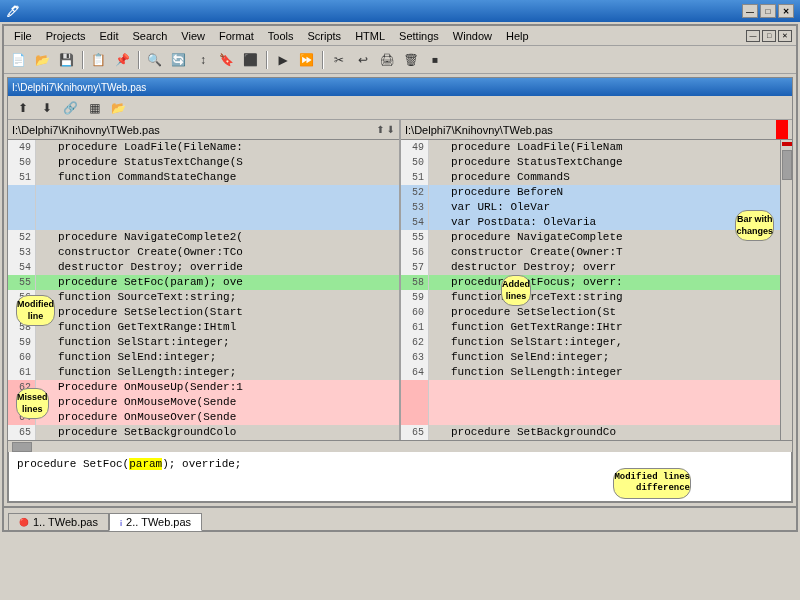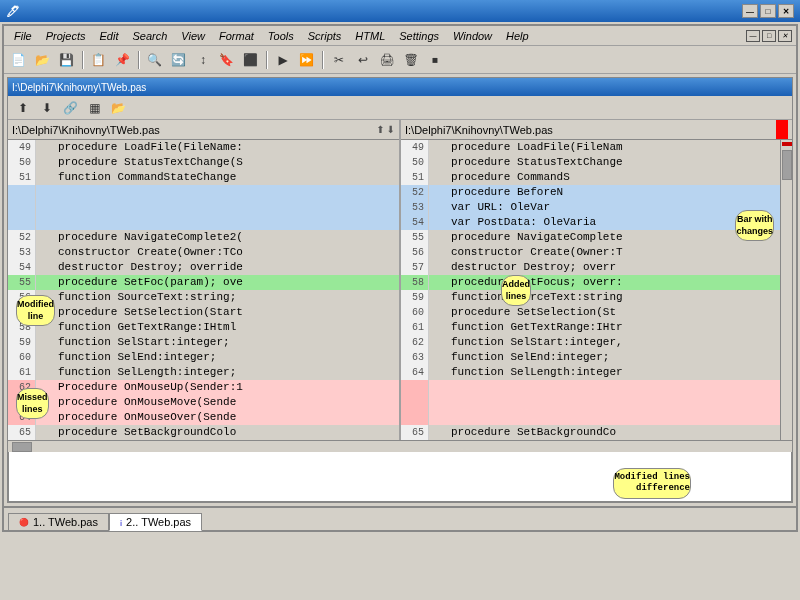--- a/index.html
+++ b/index.html
@@ -30,21 +30,20 @@
 
     
     .menu-bar {
       background: #d4d0c8;
       border-bottom: 1px solid #a0a0a0;
       height: 20px;
       display: flex;
       align-items: center;
       padding: 0 4px;
       gap: 2px;
-      font-style: italic;
     }
     .menu-item {
       padding: 2px 6px;
       font-size: 11px;
       cursor: pointer;
       color: #000;
     }
 
     
     .toolbar {
@@ -496,20 +495,23 @@
       <div class="bubble" style="position:absolute; top:175px; left:8px; font-size:9px; line-height:1.3; z-index:20;">Modified<br>line</div>
 
       <div class="bubble" style="position:absolute; top:268px; left:8px; font-size:9px; line-height:1.3; z-index:20;">Missed<br>lines</div>
     </div>
 
     <div style="height:12px; background:#d4d0c8; border-top:1px solid #888; display:flex; align-items:center; padding:0 4px;">
       <div style="width:20px;height:10px;background:#a0a0a0;border:1px solid #888;"></div>
     </div>
 
     <div class="preview-area" style="position:relative;">
+      <div class="preview-line">
+        procedure SetFoc(<span style="background:#ffff00;">param</span>); override;
+      </div>
 
       <div class="bubble" style="position:absolute; bottom:2px; right:100px; font-size:9px; line-height:1.3; z-index:20;text-align:right;">Modified lines<br>difference</div>
     </div>
 
   </div>
 
   <div class="tab-strip">
     <div class="tab">
       <span style="color:#c00; font-size:8px;">🔴</span>
       <span>1.. TWeb.pas</span>

